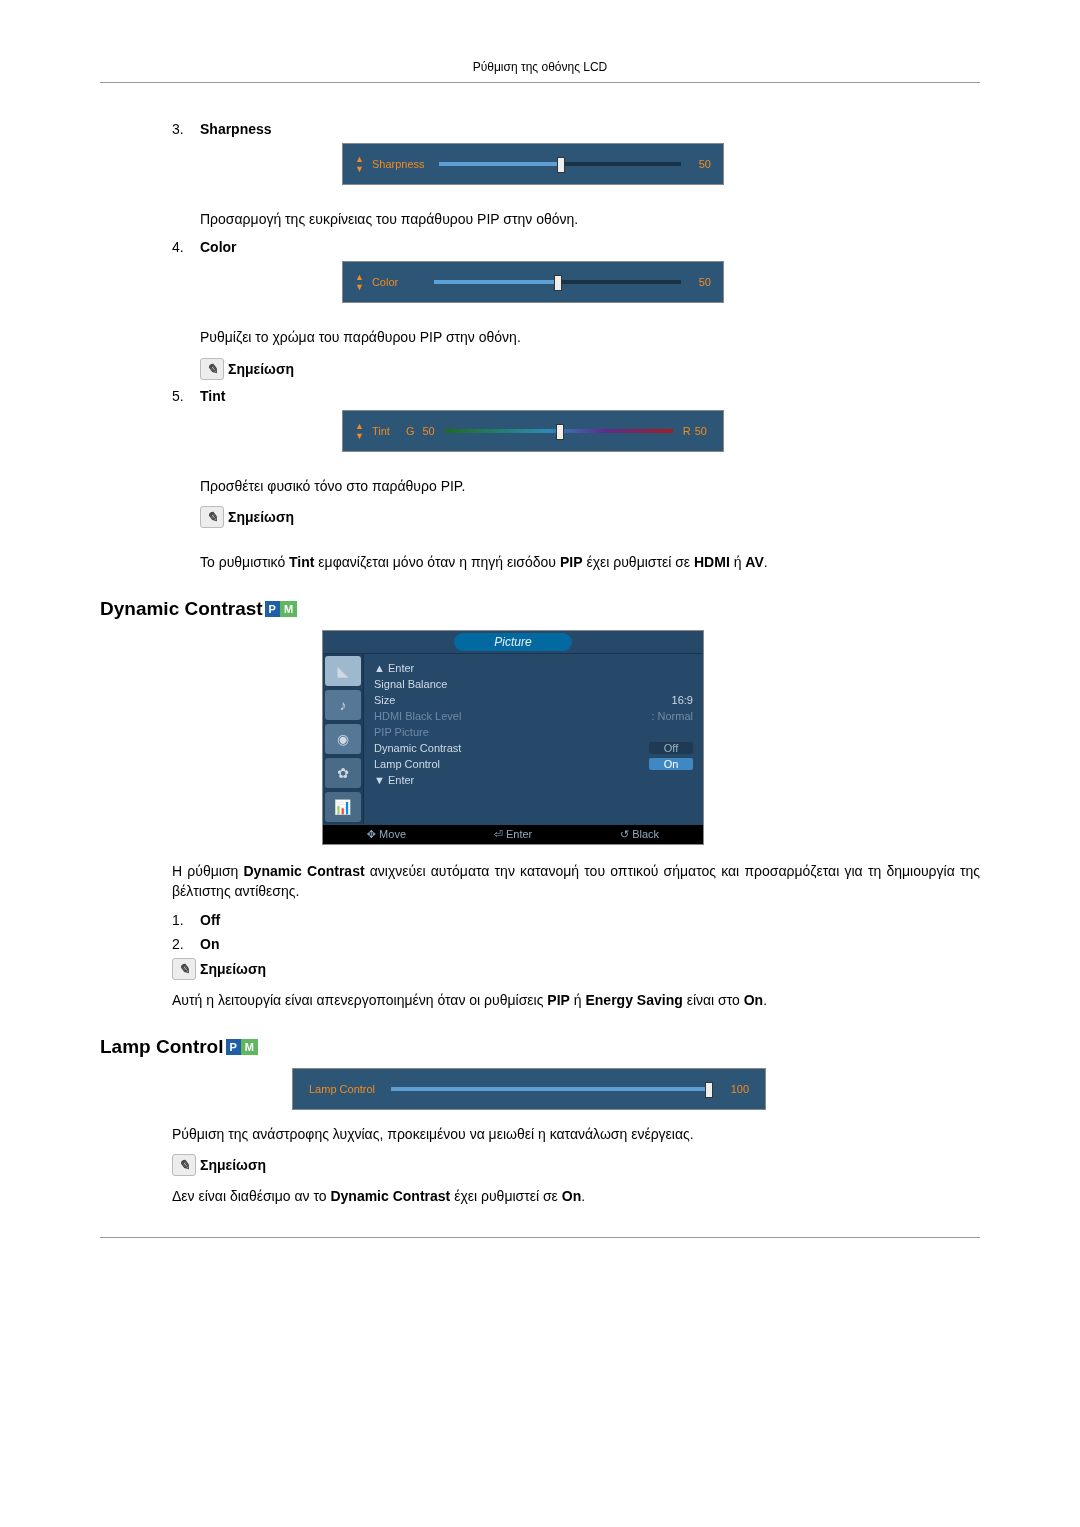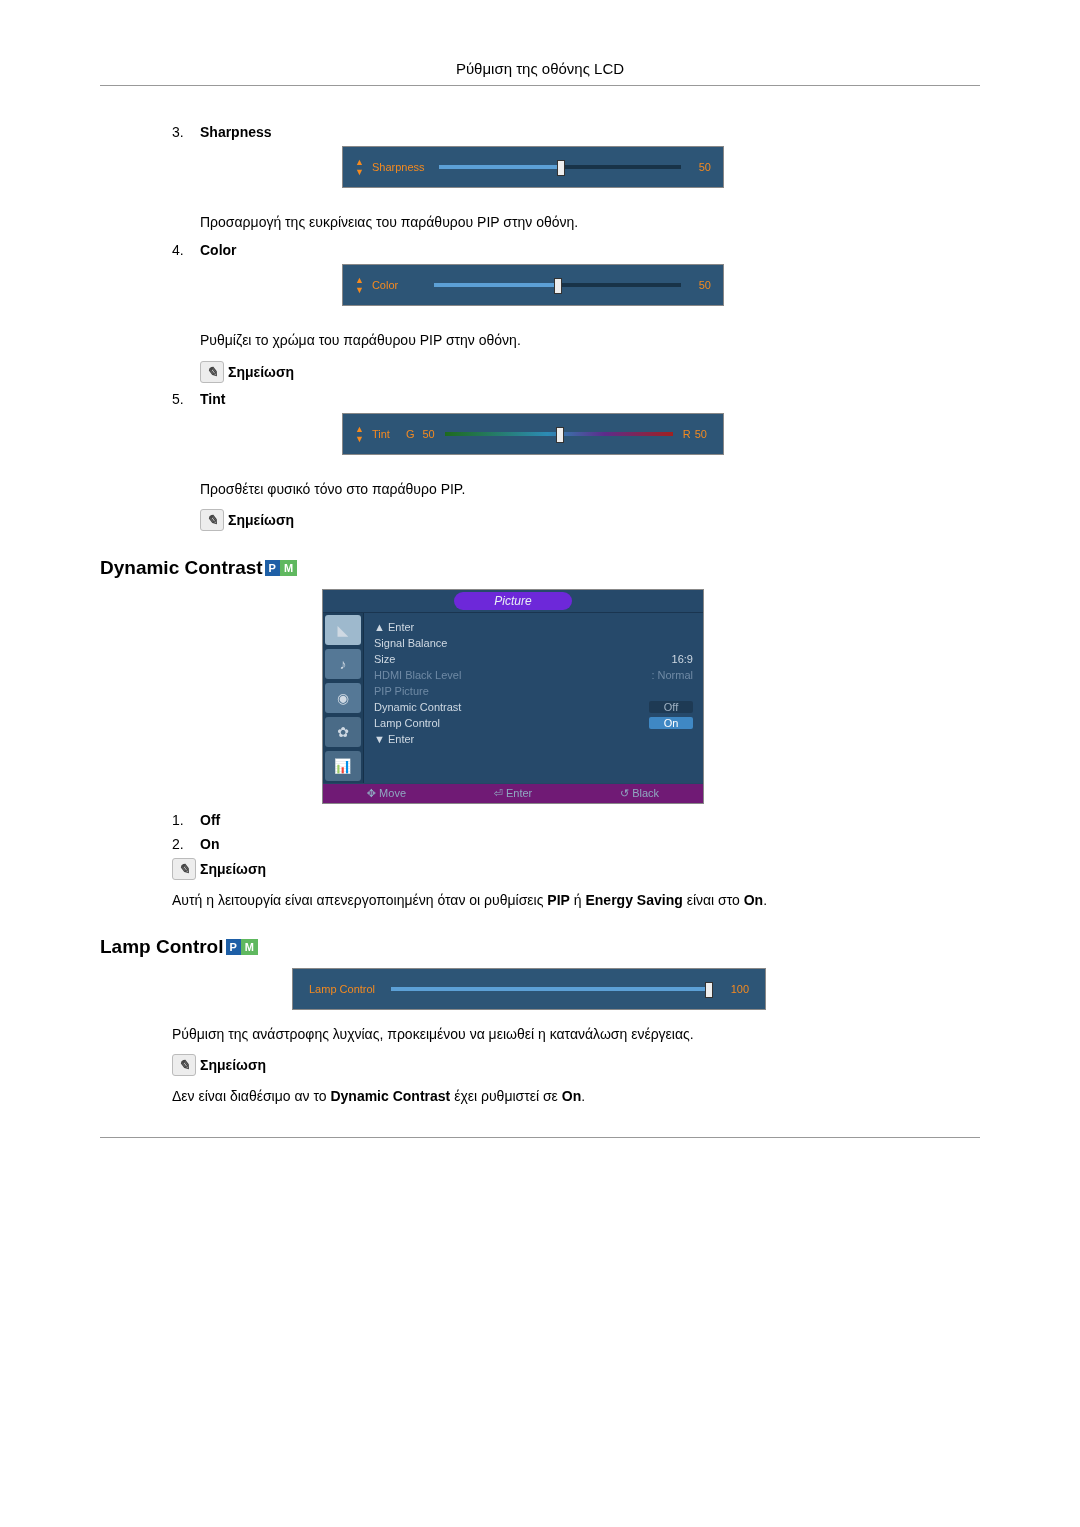--- a/index.html
+++ b/index.html
@@ -16,21 +16,21 @@
     padding: 60px 100px 60px 100px;
     box-sizing: border-box;
   }
   .hr-top, .hr-bottom {
     border: none;
     border-top: 1px solid #999;
     margin: 0;
   }
   .page-header {
     text-align: center;
-    font-size: 15px;
+    font-size: 12px;
     padding-bottom: 8px;
   }
   .content {
     padding: 30px 0 20px 0;
   }
   .indent-block {
     padding-left: 72px;
   }
   .num-item {
     display: flex;
@@ -219,21 +219,21 @@
     color: #cfd9e3;
   }
   .osd-menu-titlebar {
     display: flex;
     justify-content: center;
     background: #26496a;
     padding: 2px 0;
     border-bottom: 1px solid #1a3550;
   }
   .osd-menu-title {
-    background: #6d28d9;
+    background: #0369a1;
     padding: 2px 40px;
     border-radius: 10px;
     color: #e8eef5;
     font-style: italic;
     font-size: 12px;
   }
   .osd-menu-body {
     display: flex;
   }
   .osd-menu-side {
@@ -270,21 +270,21 @@
   .osd-row.more { color: #cfd9e3; }
   .osd-badge {
     padding: 0 8px;
     border-radius: 2px;
     min-width: 28px;
     text-align: center;
   }
   .osd-badge.off { background: rgba(0,0,0,0.2); color: #9fb1c3; }
   .osd-badge.on  { background: #3f88c4; color: #fff; }
   .osd-menu-footer {
-    background: #701a75;
+    background: #000000;
     text-align: center;
     padding: 3px 0;
     color: #8fa9c1;
     font-size: 11px;
     display: flex;
     justify-content: space-around;
     border-top: 1px solid #244765;
   }
   .just { text-align: justify; }
   .bolds b { font-weight: bold; }
@@ -365,20 +365,21 @@
           </div>
           <span class="tint-r">R</span>
           <span class="tint-r-val">50</span>
         </div>
       </div>
       <div class="para">Προσθέτει φυσικό τόνο στο παράθυρο PIP.</div>
       <div class="note-row">
         <span class="note-icon">✎</span>
         <span>Σημείωση</span>
       </div>
+      <div class="para bolds">Το ρυθμιστικό <b>Tint</b> εμφανίζεται μόνο όταν η πηγή εισόδου <b>PIP</b> έχει ρυθμιστεί σε <b>HDMI</b> ή <b>AV</b>.</div>
     </div>
 
     <div>
       <div class="section-title">
         <span>Dynamic Contrast</span>
         <span class="badge-box">
           <span class="badge-p">P</span>
           <span class="badge-m">M</span>
         </span>
       </div>
@@ -425,20 +426,21 @@
               <div class="osd-row more">▼ Enter</div>
             </div>
           </div>
           <div class="osd-menu-footer">
             <span>✥ <span>Move</span></span>
             <span>⏎ <span>Enter</span></span>
             <span>↺ <span>Black</span></span>
           </div>
         </div>
 
+        <div class="para-noindent just bolds" style="margin-top:16px">Η ρύθμιση <b>Dynamic Contrast</b> ανιχνεύει αυτόματα την κατανομή του οπτικού σήματος και προσαρμόζεται για τη δημιουργία της βέλτιστης αντίθεσης.</div>
 
         <div class="num-item">
           <span class="num">1.</span>
           <span class="label">Off</span>
         </div>
         <div class="num-item">
           <span class="num">2.</span>
           <span class="label">On</span>
         </div>
 

